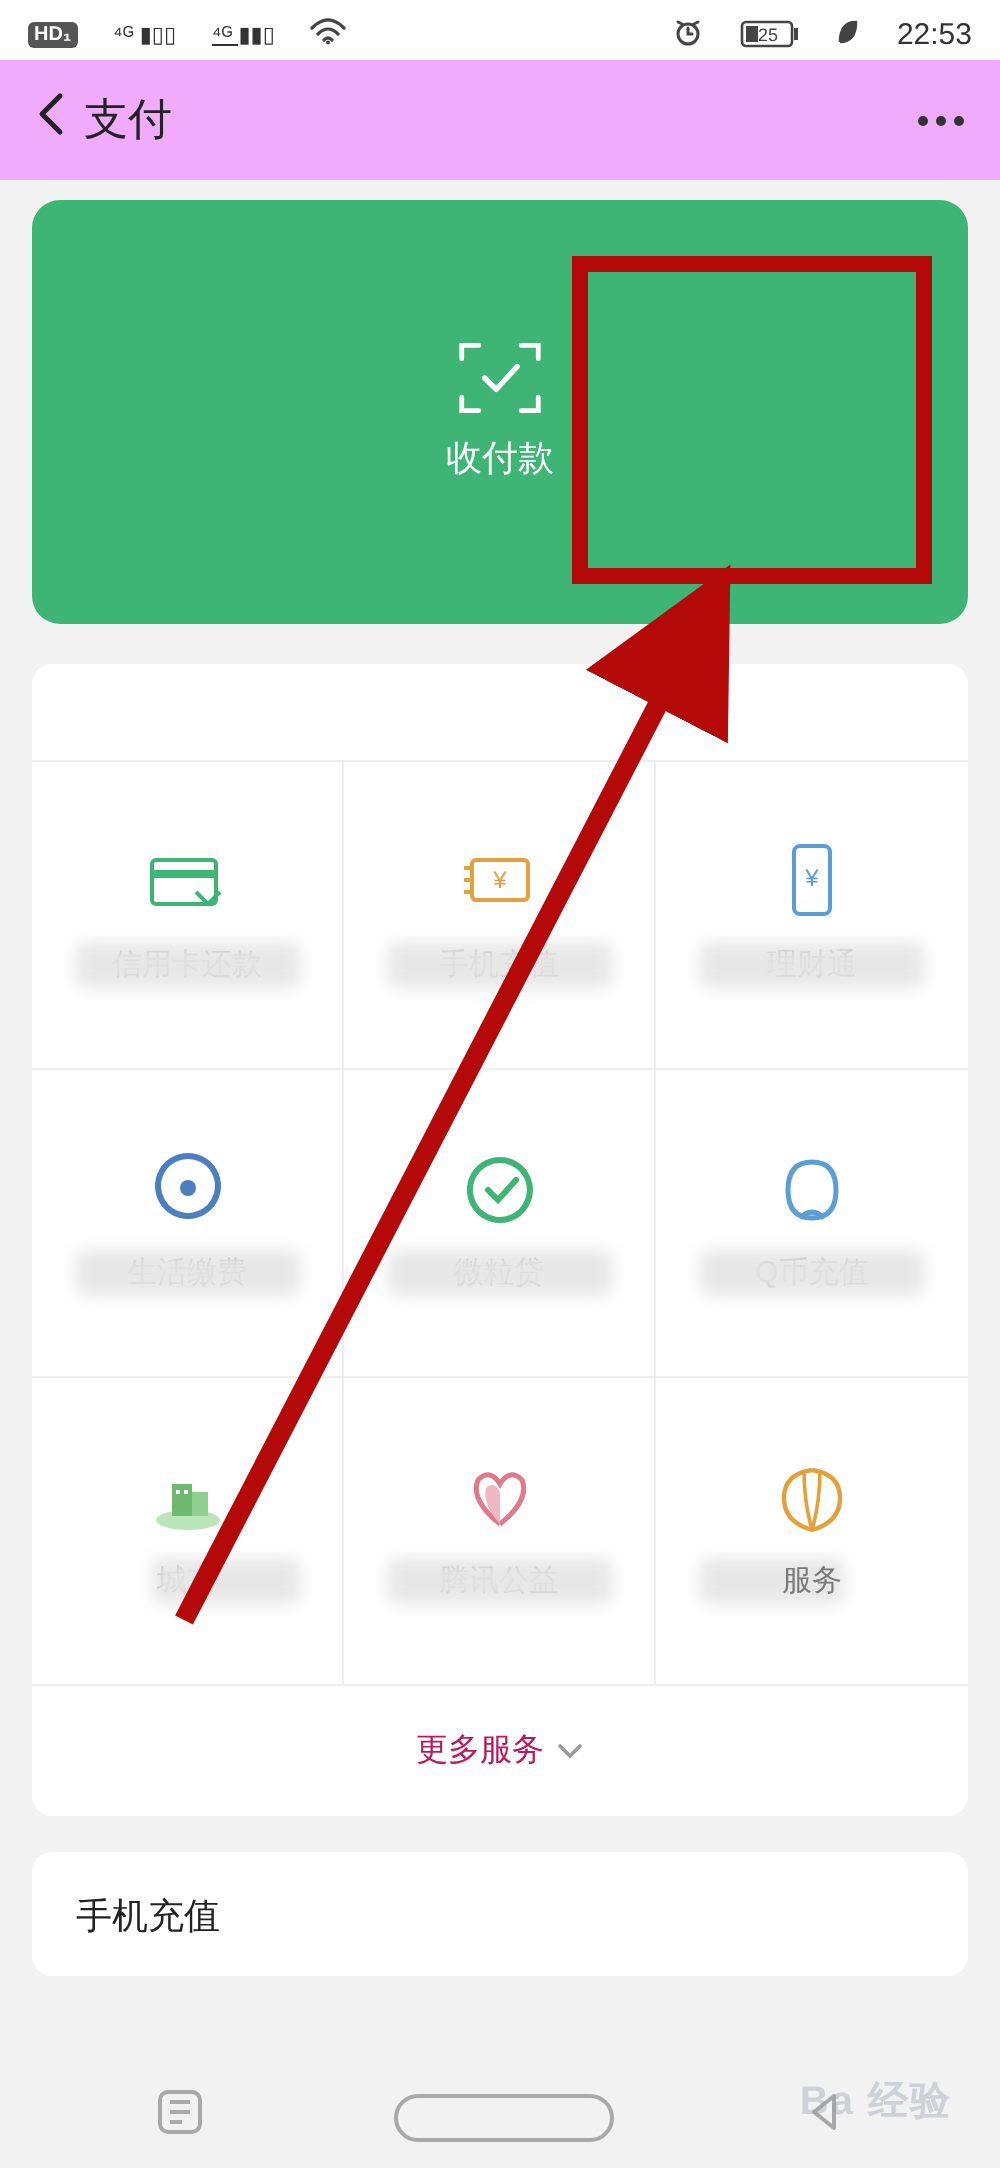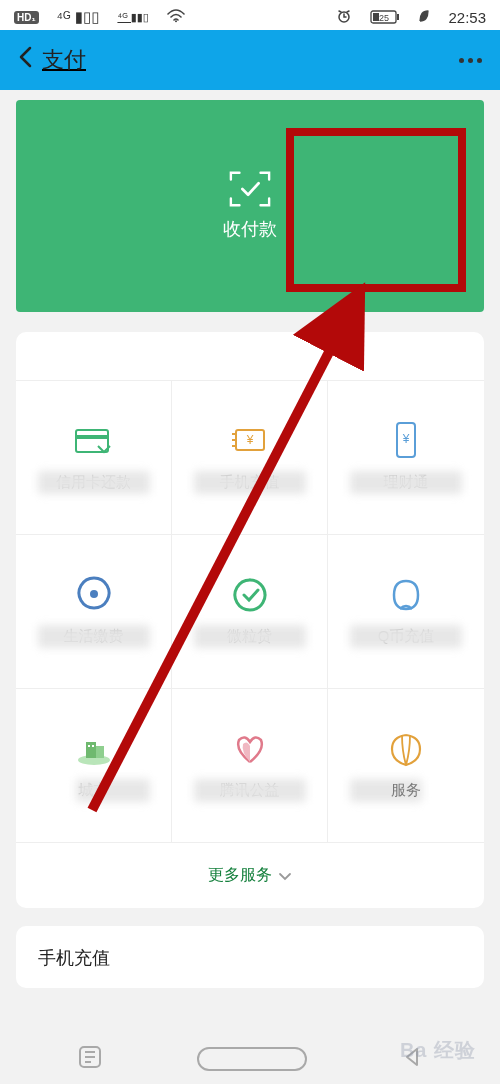--- a/index.html
+++ b/index.html
@@ -20,36 +20,35 @@
     background: #fff;
     font-size: 14px;
     color: #333;
   }
   .status-left, .status-right { display: flex; align-items: center; gap: 18px; }
   .navbar {
     height: 60px;
     display: flex;
     align-items: center;
     padding: 0 18px;
-    background: #0ea5e9;
-    text-decoration: underline;
+    background: #f0abfc;
   }
   .back { font-size: 24px; margin-right: 10px; color: #222; }
   .title { font-size: 22px; font-weight: 500; color: #222; }
   .more {
     margin-left: auto;
     display: flex;
     gap: 4px;
   }
   .more span { width: 5px; height: 5px; border-radius: 50%; background: #333; display: block; }
 
   .green-card {
     margin: 10px 16px 20px;
     background: #3EB575;
-    border-radius: 4px;
+    border-radius: 14px;
     height: 212px;
     display: flex;
     color: #fff;
     position: relative;
     overflow: visible;
   }
   .gc-half {
     flex: 1;
     display: flex;
     flex-direction: column;
@@ -105,21 +104,21 @@
   }
   .blur {
     position: absolute;
     inset: -2px -6px;
     background: rgba(230,230,230,.95);
     filter: blur(4px);
     border-radius: 3px;
   }
   .panel-footer {
     text-align: center;
-    color: #15803d;
+    color: #be185d;
     font-size: 16px;
     padding: 22px 0;
     display: flex;
     align-items: center;
     justify-content: center;
     gap: 6px;
     border-top: .5px solid #eee;
   }
 
   .sys-bar {
@@ -146,21 +145,21 @@
     letter-spacing: 1px;
   }
   .arrow-svg { position: absolute; left:0; top:0; pointer-events:none; }
 </style>
 </head>
 <body>
 
 <div class="status-bar">
   <div class="status-left">
     <span style="background:#555;color:#fff;font-size:10px;padding:1px 3px;border-radius:3px;font-weight:600"><span>HD</span>₁</span>
-    <span style="font-size:15px;">⁴ᴳ ▮▯▯</span>
+    <span style="font-size:11px;">⁴ᴳ ▮▯▯</span>
     <span style="font-size:11px;text-decoration:underline;">⁴ᴳ ▮▮▯</span>
     <span>
       <svg width="18" height="14" viewBox="0 0 18 14">
           <path d="M1 5 Q9 -3 17 5 M4 8 Q9 3 14 8 M7 11 Q9 9 11 11" stroke="#444" stroke-width="1.6" fill="none" stroke-linecap="round"></path>
           <circle cx="9" cy="12.3" r="1" fill="#444"></circle>
         </svg>
     </span>
   </div>
   <div class="status-right">
     <span>

